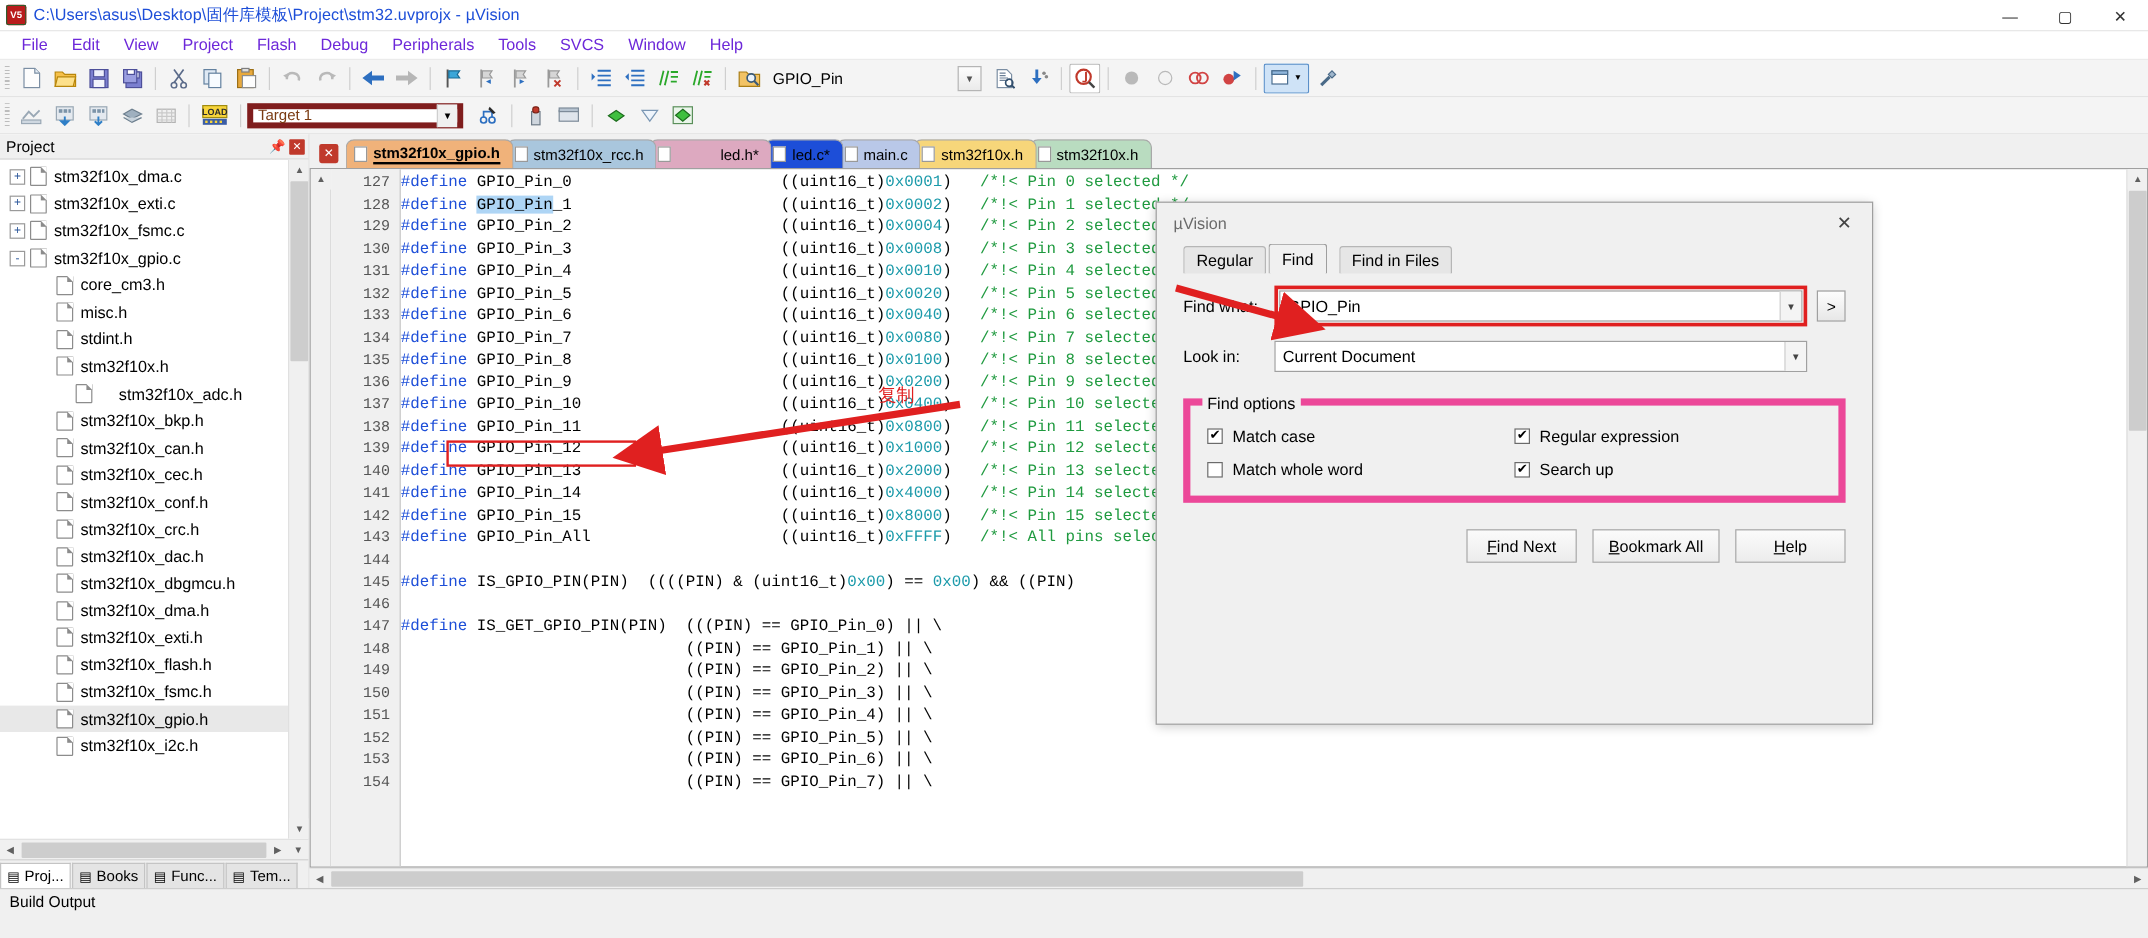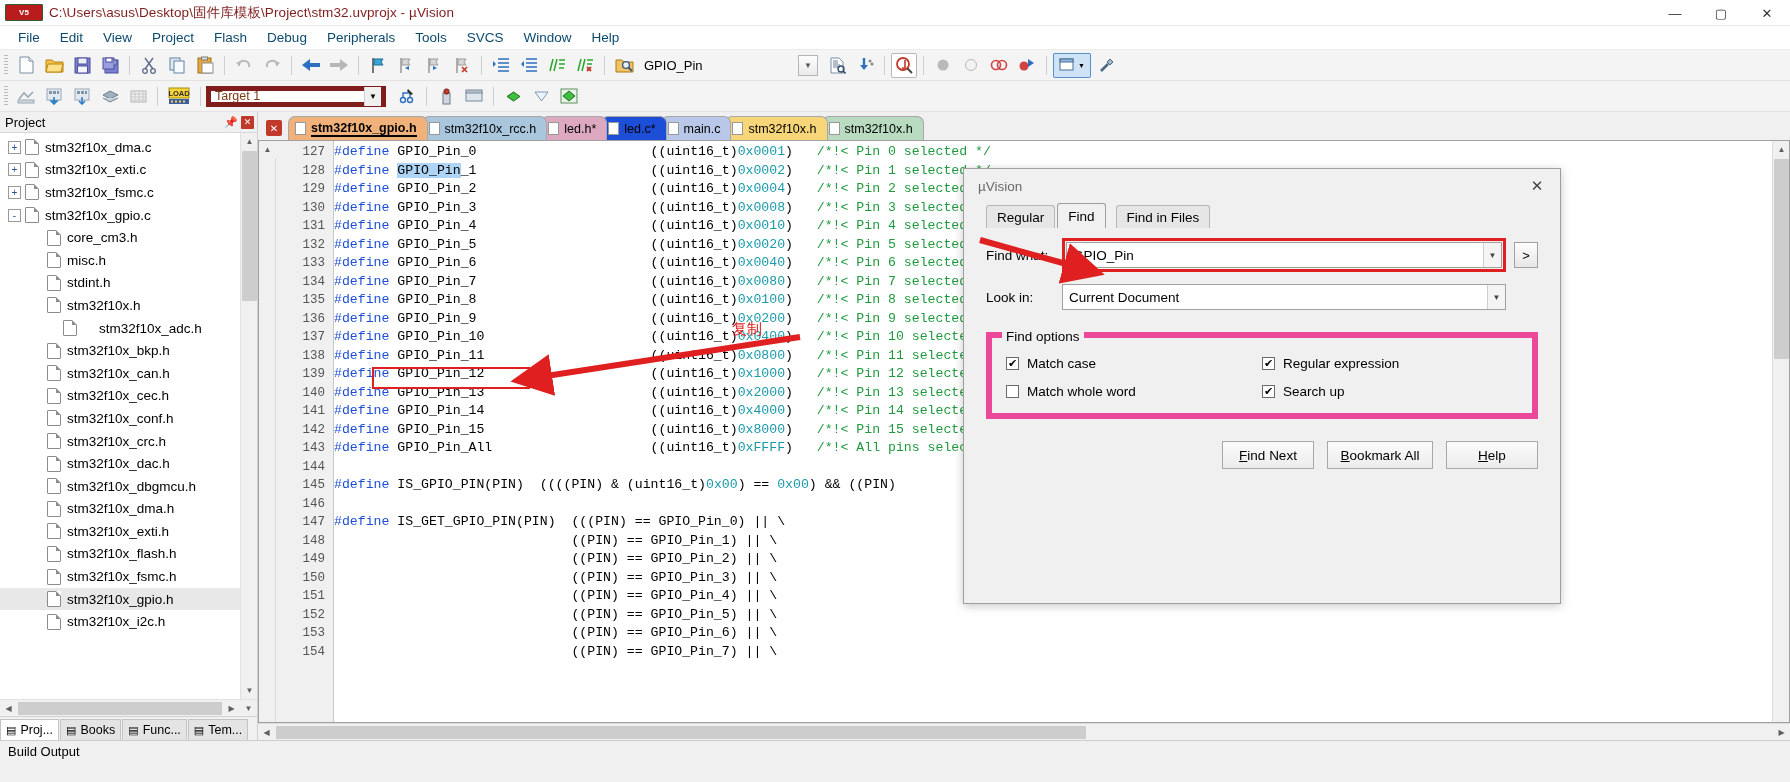--- a/index.html
+++ b/index.html
@@ -10,33 +10,33 @@
     font-size:13px; color:#000;
     background:#f0f0f0; overflow:hidden;
     position:relative;
   }
   
   #titlebar {
     height:26px; background:#ffffff; display:flex; align-items:center;
     border-bottom:1px solid #e8e8e8; position:relative;
   }
   #app-logo {
-    width:38px;height:17px;margin:0 6px 0 5px;border-radius:2px;
+    width:17px;height:17px;margin:0 6px 0 5px;border-radius:2px;
     background:#b91c1c; color:#fff; font-size:8px; font-weight:bold;
     display:flex;align-items:center;justify-content:center; position:relative;
     box-shadow:inset 0 0 0 1px #2e5d2e;
   }
-  #title-text { font-size:13.5px; color:#7f1d1d; letter-spacing:.1px;}
+  #title-text { font-size:13.5px; color:#1d4ed8; letter-spacing:.1px;}
   #win-buttons { position:absolute; right:0; top:0; display:flex; }
   #win-buttons .wb { width:46px;height:26px;display:flex;align-items:center;justify-content:center;
      font-size:13px;color:#333; }
   
   #menubar { height:24px; background:#ffffff; display:flex; align-items:center;
      padding-left:8px; border-bottom:1px solid #ebebeb; }
-  #menubar .mi { padding:3px 10px; font-size:13.5px; color:#0c4a6e; }
+  #menubar .mi { padding:3px 10px; font-size:13.5px; color:#6d28d9; }
   
   .toolbar { background:#f4f4f4; display:flex; align-items:center; height:31px;
              border-bottom:1px solid #e3e3e3; padding-left:4px; }
   .grip { width:4px;height:20px;margin-right:4px;
     background:repeating-linear-gradient(to bottom,#bcbcbc 0 1px,transparent 1px 3px); }
   .tb-btn { width:26px;height:25px;display:flex;align-items:center;justify-content:center;
             margin:0 1px; border-radius:2px; position:relative;}
   .tb-sep { width:1px;height:19px;background:#cfcfcf;margin:0 5px; }
   .tb-btn svg { display:block; }
   .tb-combo { height:21px; border:5px solid #7f1d1d; background:#fff;
@@ -683,21 +683,21 @@
                   align-items:center;justify-content:center;margin:0 6px 4px 0;border-radius:2px">✕</div>
       <div id="tabs-holder" style="display:flex;align-items:flex-end">
           <div class="etab active" style="background: rgb(240, 178, 122); z-index: 20;">
             <span class="fi"></span>
             <span class="lbl">stm32f10x_gpio.h</span>
           </div>
           <div class="etab" style="background: rgb(169, 198, 221); z-index: 9;">
             <span class="fi"></span>
             <span class="lbl">stm32f10x_rcc.h</span>
           </div>
-          <div class="etab" style="background: rgb(221, 169, 192); z-index: 8;">
+          <div class="etab" style="background: rgb(221, 169, 192); z-index: 8; gap: 36px;">
             <span class="fi"></span>
             <span class="lbl">led.h*</span>
           </div>
           <div class="etab" style="background: #1d4ed8; z-index: 7;">
             <span class="fi"></span>
             <span class="lbl">led.c*</span>
           </div>
           <div class="etab" style="background: rgb(185, 200, 232); z-index: 6;">
             <span class="fi"></span>
             <span class="lbl">main.c</span>

